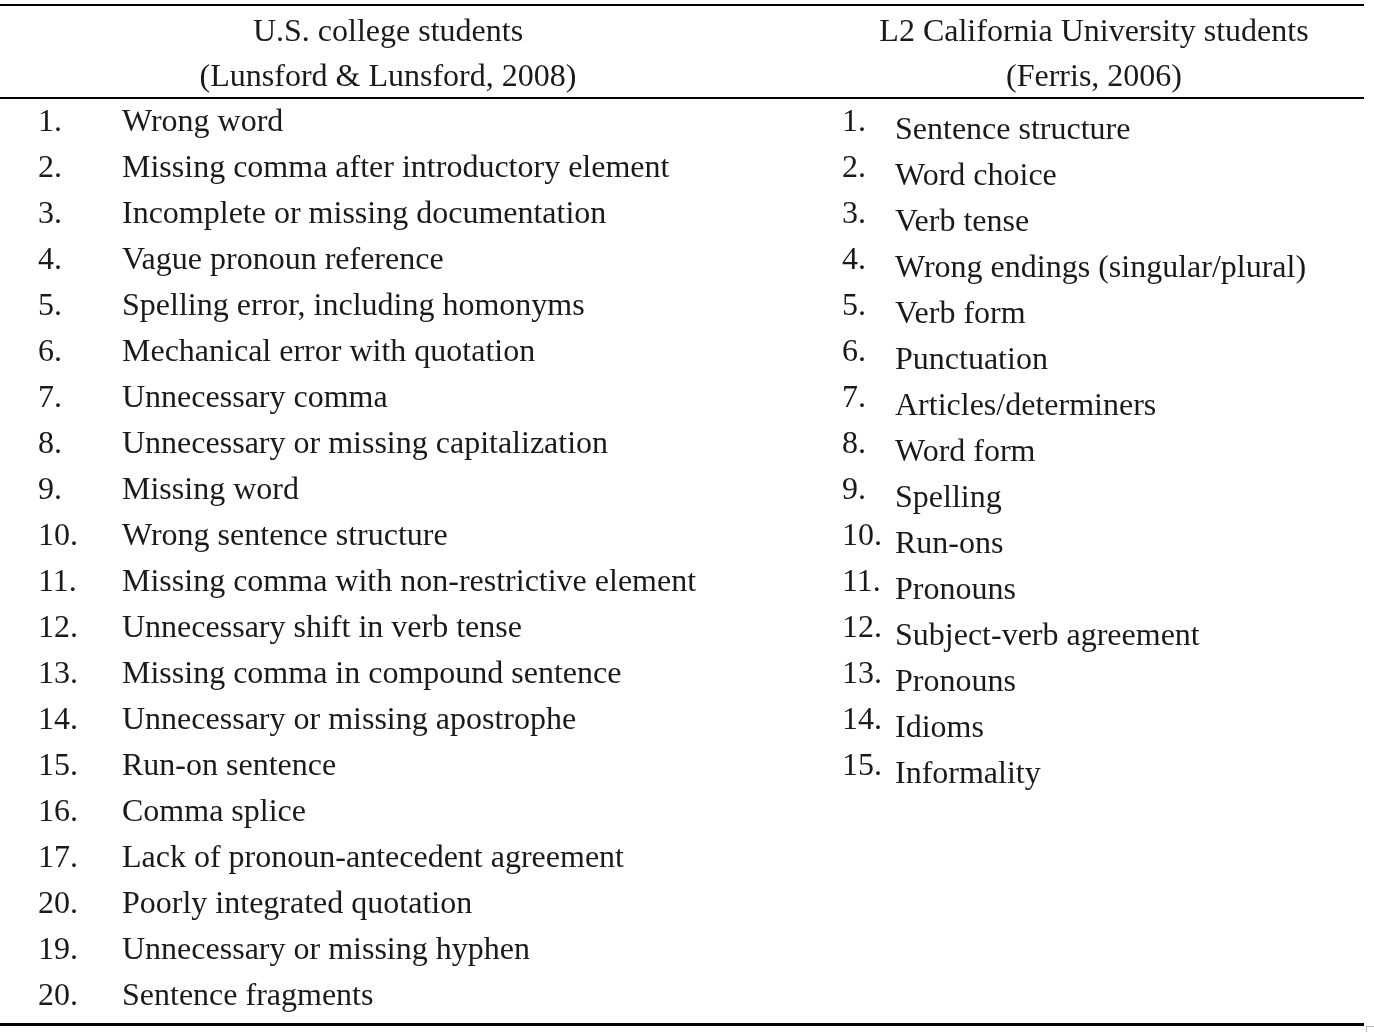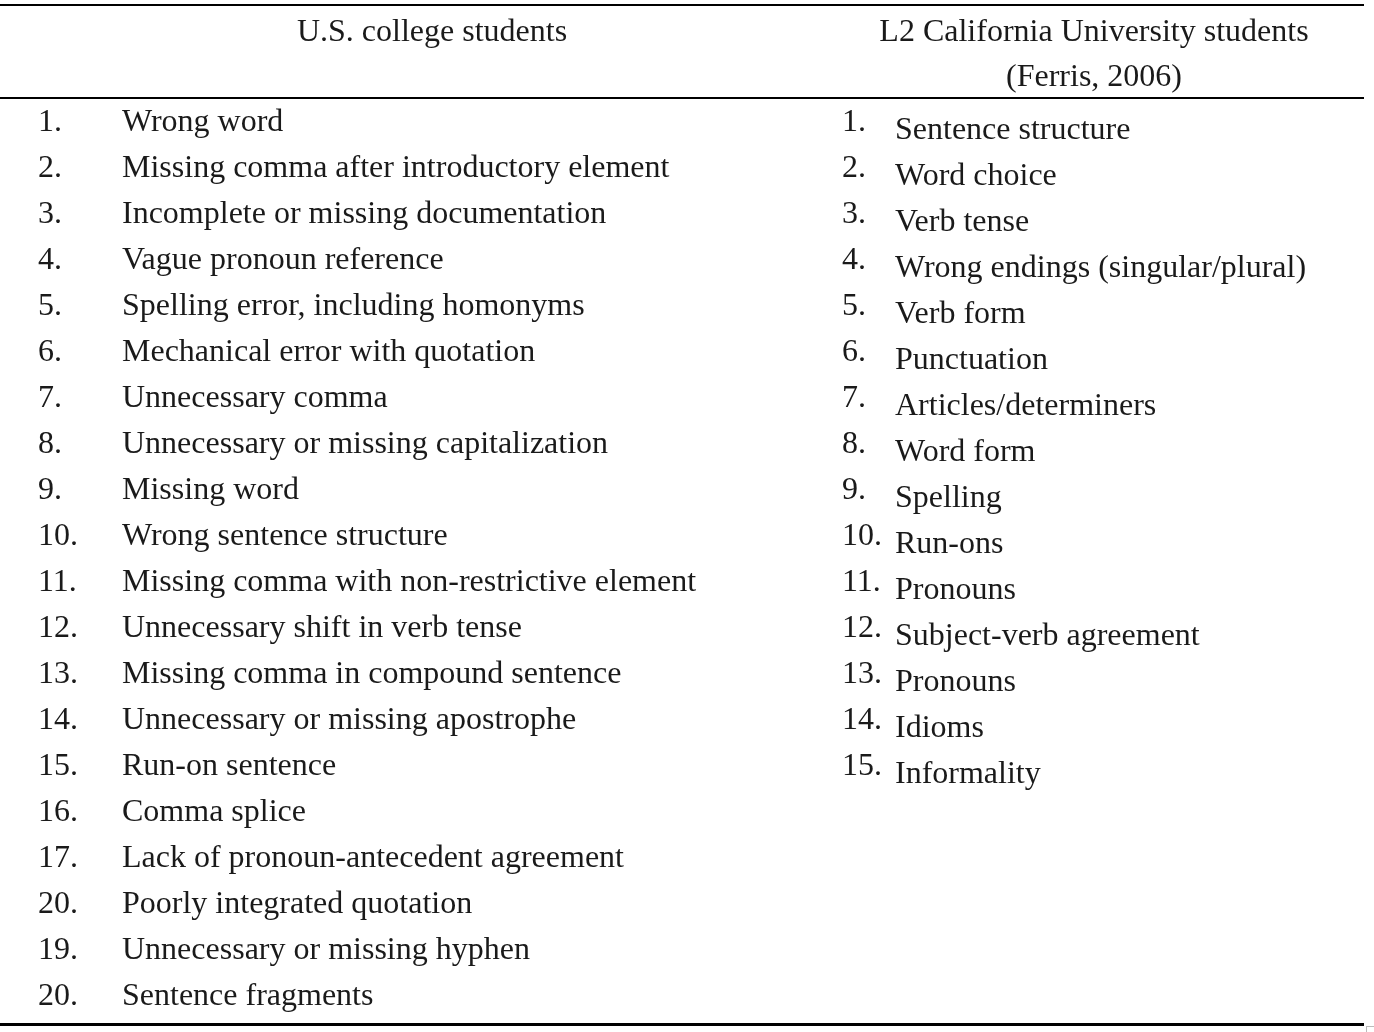--- a/index.html
+++ b/index.html
@@ -9,39 +9,40 @@
     color: #1a1a1a;
   }
   .rule { position: absolute; left: 0; width: 1364px; background: #000; }
   .rule.top { top: 4px; height: 2px; }
   .rule.mid { top: 97px; height: 2px; }
   .rule.bot { top: 1023px; height: 3px; }
   .corner-mark { position: absolute; left: 1366px; top: 1026px; width: 8px; height: 6px;
     border-left: 1px solid #bbb; border-top: 1px solid #bbb; }
 
   .head { position: absolute; top: 8px; text-align: center; font-size: 32px; line-height: 45px; }
-  .head.left { left: 0; width: 776px; margin-left: 44px; }
+  .head.left { left: 0; width: 776px; }
   .head.right { left: 816px; width: 556px; }
   .head div { white-space: nowrap; }
 
   .col { position: absolute; top: 97px; }
   .row { position: absolute; height: 46px; font-size: 32px; line-height: 46px; white-space: nowrap; }
   .row .num, .row .txt { position: absolute; top: 0; }
   .col.left .num { left: 38px; }
   .col.left .txt { left: 122px; }
   .col.right .num { left: 842px; }
   .col.right .txt { left: 895px; margin-top: 8px; }
 </style>
 </head>
 <body>
 
 <div class="rule top"></div>
 
 <div class="head left">
   <div>U.S. college students</div>
+  <div>(Lunsford &amp; Lunsford, 2008)</div>
 </div>
 <div class="head right">
   <div>L2 California University students</div>
   <div>(Ferris, 2006)</div>
 </div>
 
 <div class="rule mid"></div>
 
 <div class="col left" id="leftcol">
     <div class="row" style="top: 0px;">

